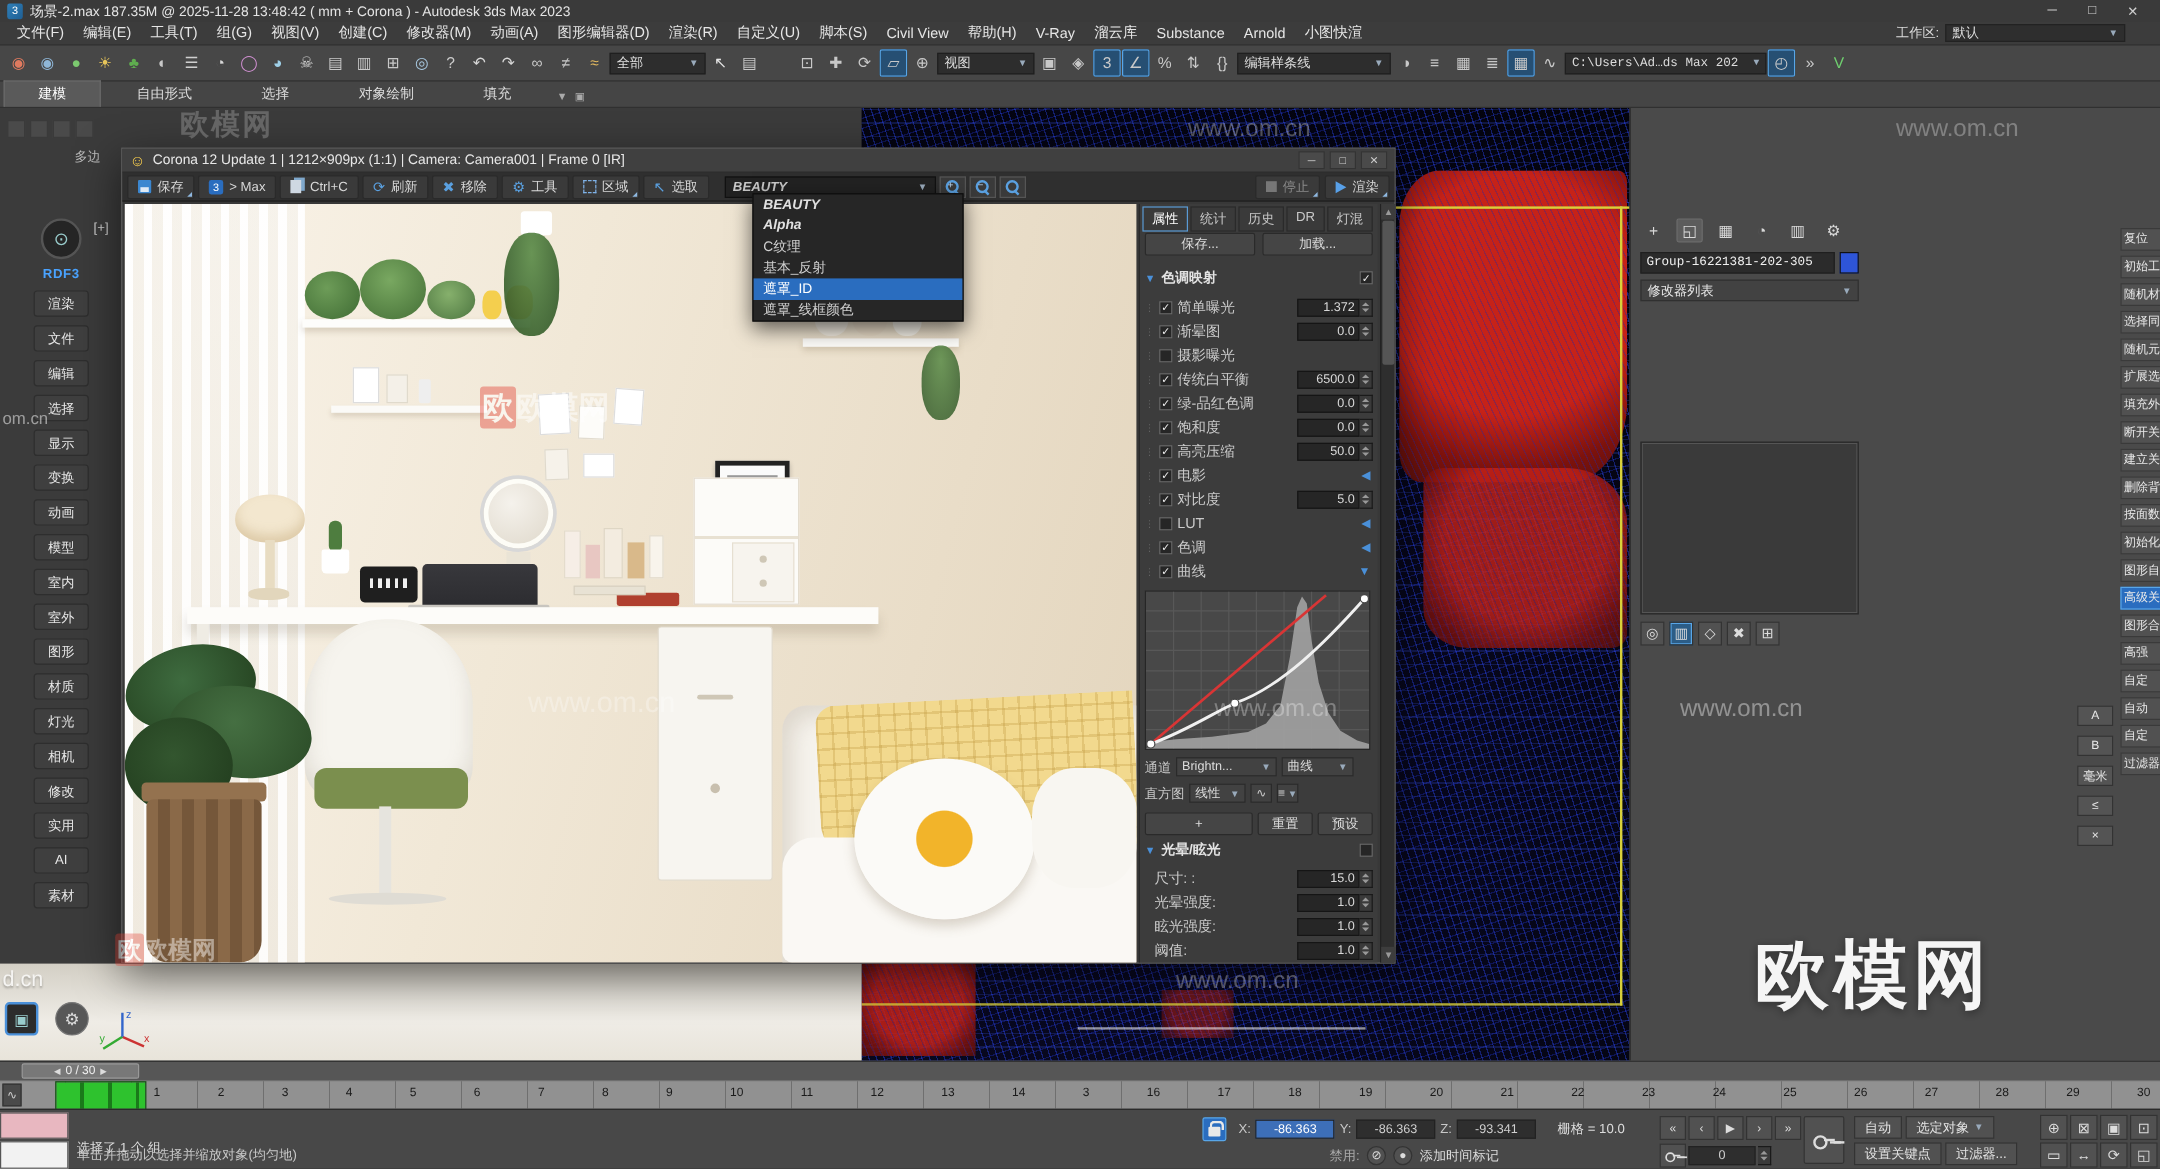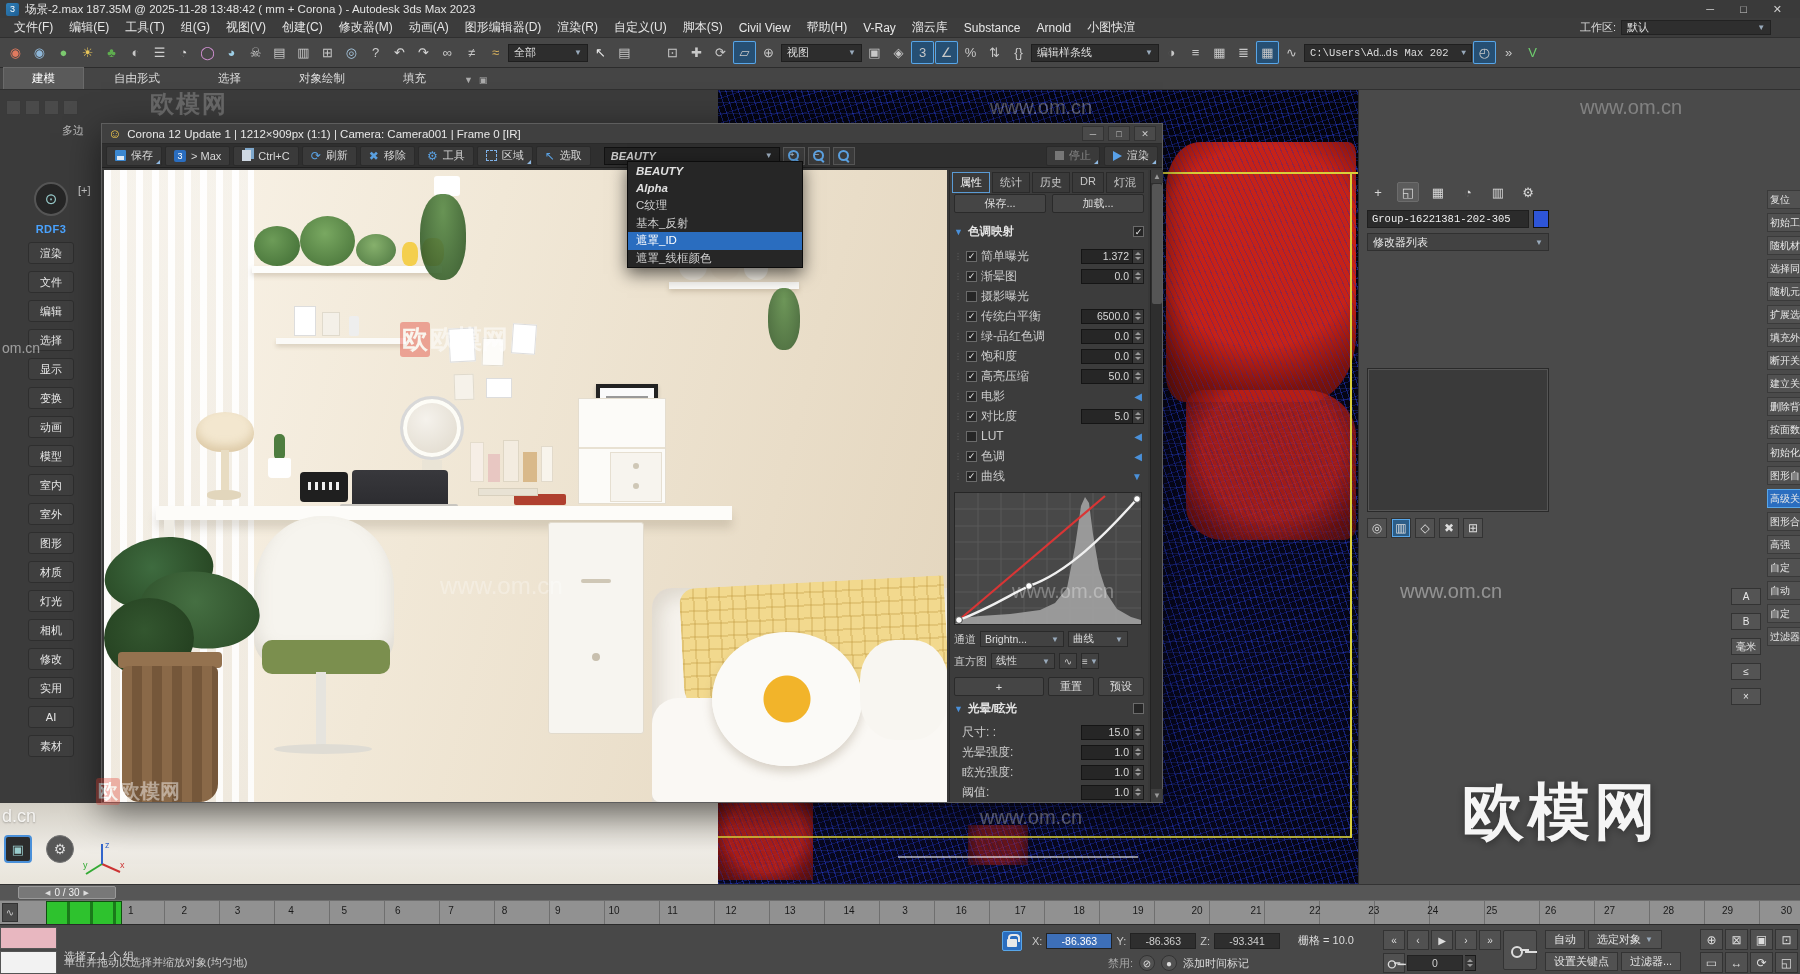--- a/index.html
+++ b/index.html
@@ -801,21 +801,21 @@
             <span>Brightn...</span>
             <span class="caret">▼</span>
           </span>
         <span class="mini-combo" style="width:60px">
             <span>曲线</span>
             <span class="caret">▼</span>
           </span>
       </div>
       <div class="chanrow" style="top:483px">
         <span>直方图</span>
-        <span class="mini-combo" style="width:64px">
+        <span class="mini-combo" style="width:47px">
             <span>线性</span>
             <span class="caret">▼</span>
           </span>
         <span class="pill">∿</span>
         <span class="pill">≡<span class="caret">▼</span></span>
       </div>
       <div class="chanrow" style="top:507px">
         <span class="pbtn" style="flex:2">+</span>
         <span class="pbtn" style="flex:1">重置</span>
         <span class="pbtn" style="flex:1">预设</span>

